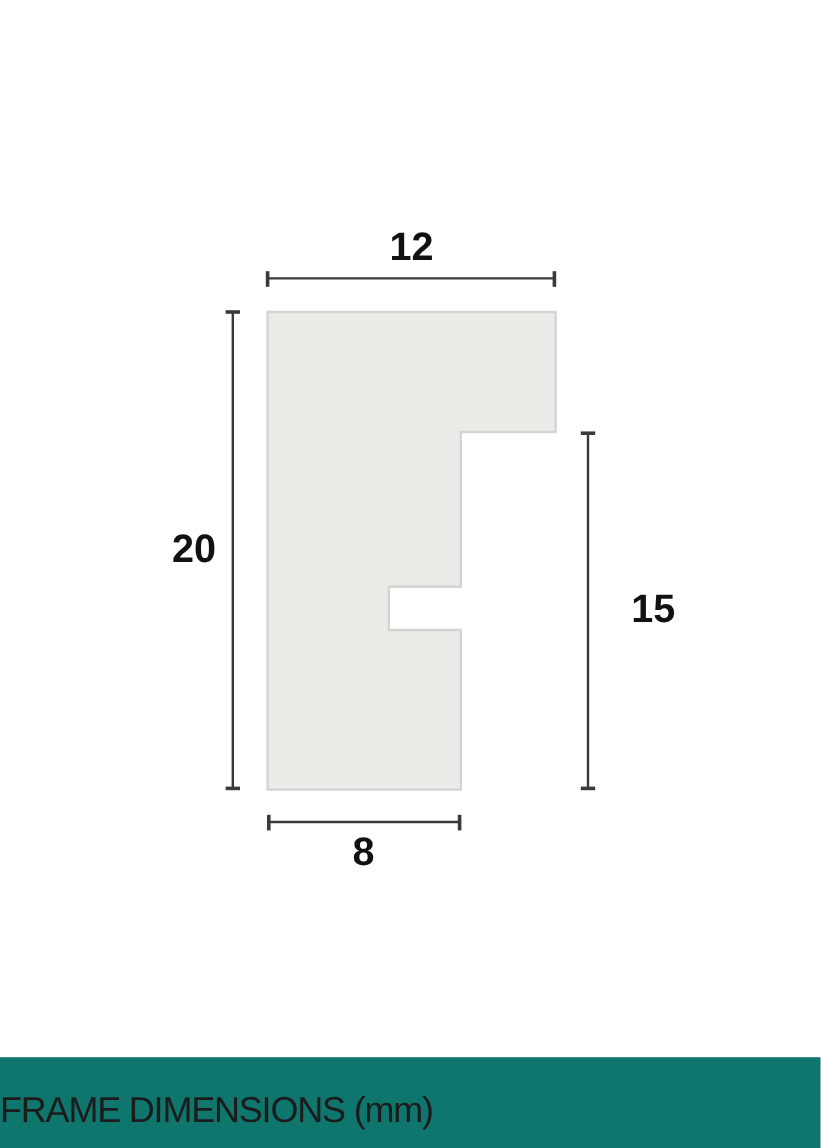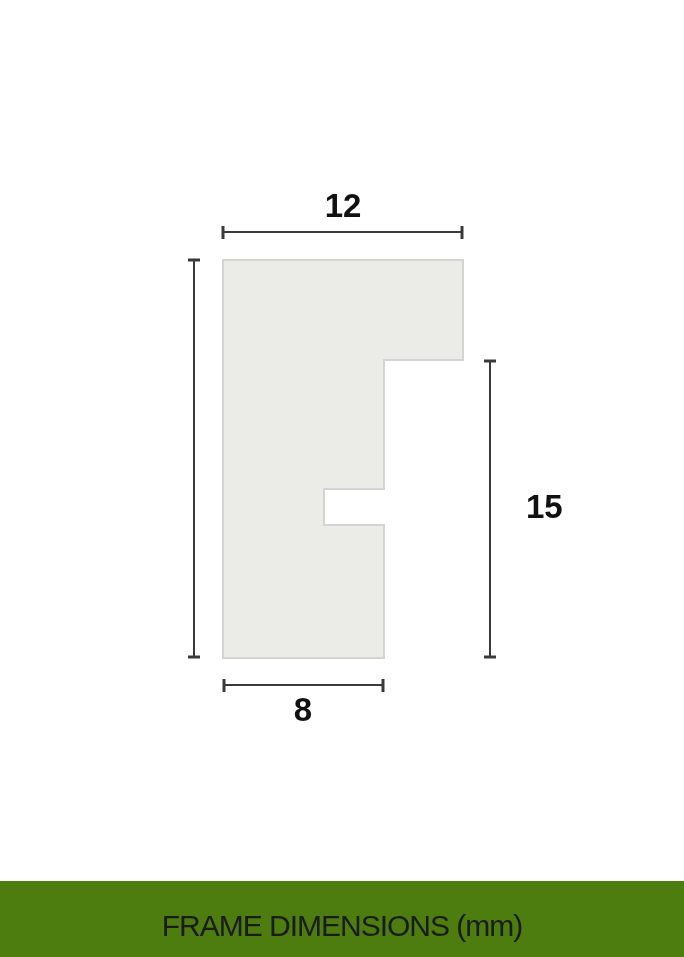--- a/index.html
+++ b/index.html
@@ -22,23 +22,22 @@
     white-space: nowrap;
   }
   .dim-label.top    { left: 263px; top: 189px; width: 160px; text-align: center; }
   .dim-label.left   { left: 80px;  top: 440px; width: 100px; text-align: right; }
   .dim-label.right  { left: 526px; top: 490px; }
   .dim-label.bottom { left: 223px; top: 693px; width: 160px; text-align: center; }
   .footer {
     position: absolute;
     left: 0; top: 881px;
     width: 684px; height: 76px;
-    background: #4d7c0f;
+    background: #0f766e;
     display: flex;
-    justify-content: center;
     align-items: flex-start;
   }
   .footer-label {
     margin-top: 30px;
     font-size: 30px;
     line-height: 1;
     letter-spacing: -1px;
     color: #1B1B1B;
     white-space: nowrap;
   }
@@ -77,20 +76,21 @@
 
         <g>
           <line x1="224" y1="685" x2="383" y2="685" stroke-width="2"></line>
           <line x1="224" y1="679" x2="224" y2="692" stroke-width="3"></line>
           <line x1="383" y1="679" x2="383" y2="692" stroke-width="3"></line>
         </g>
       </g>
     </svg>
 
     <div class="dim-label top">12</div>
+    <div class="dim-label left">20</div>
     <div class="dim-label right">15</div>
     <div class="dim-label bottom">8</div>
   </div>
 
   <div class="footer">
     <span class="footer-label">FRAME DIMENSIONS (mm)</span>
   </div>
 
 </div>
 

